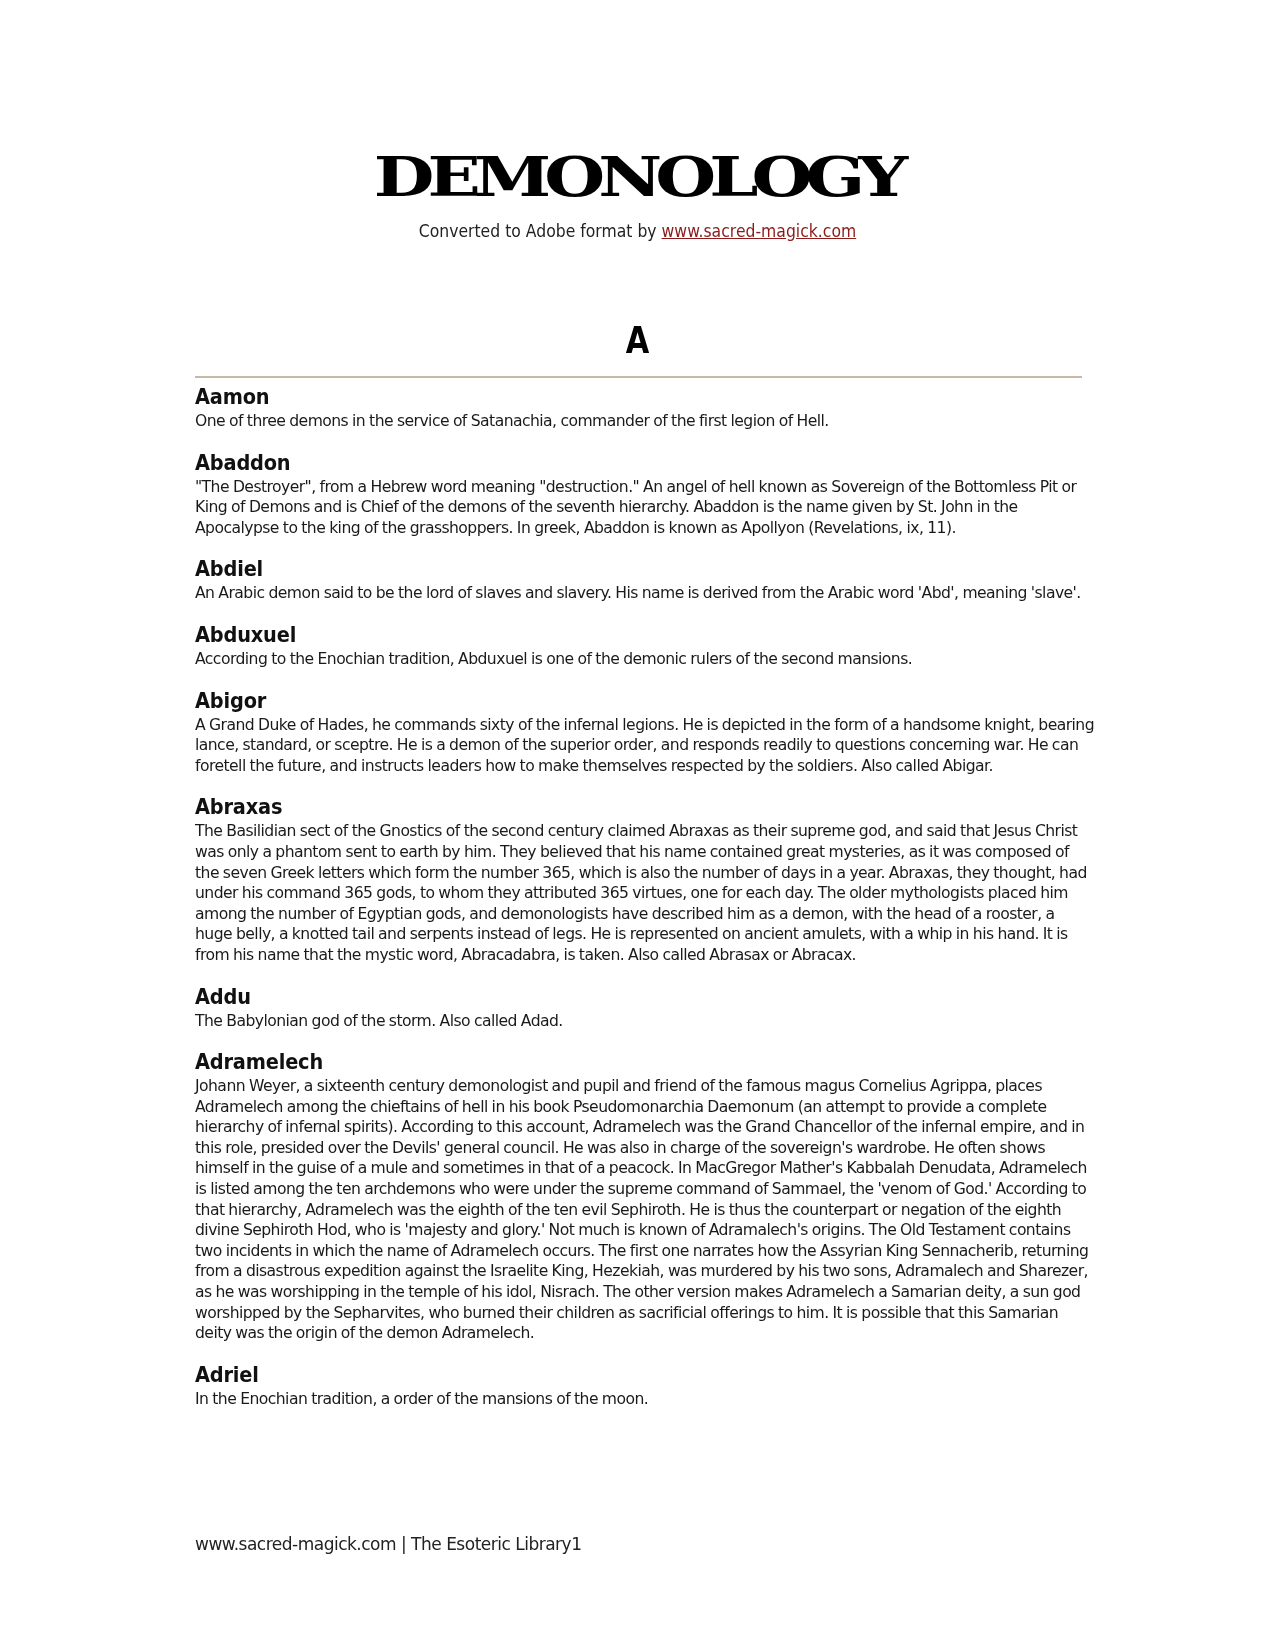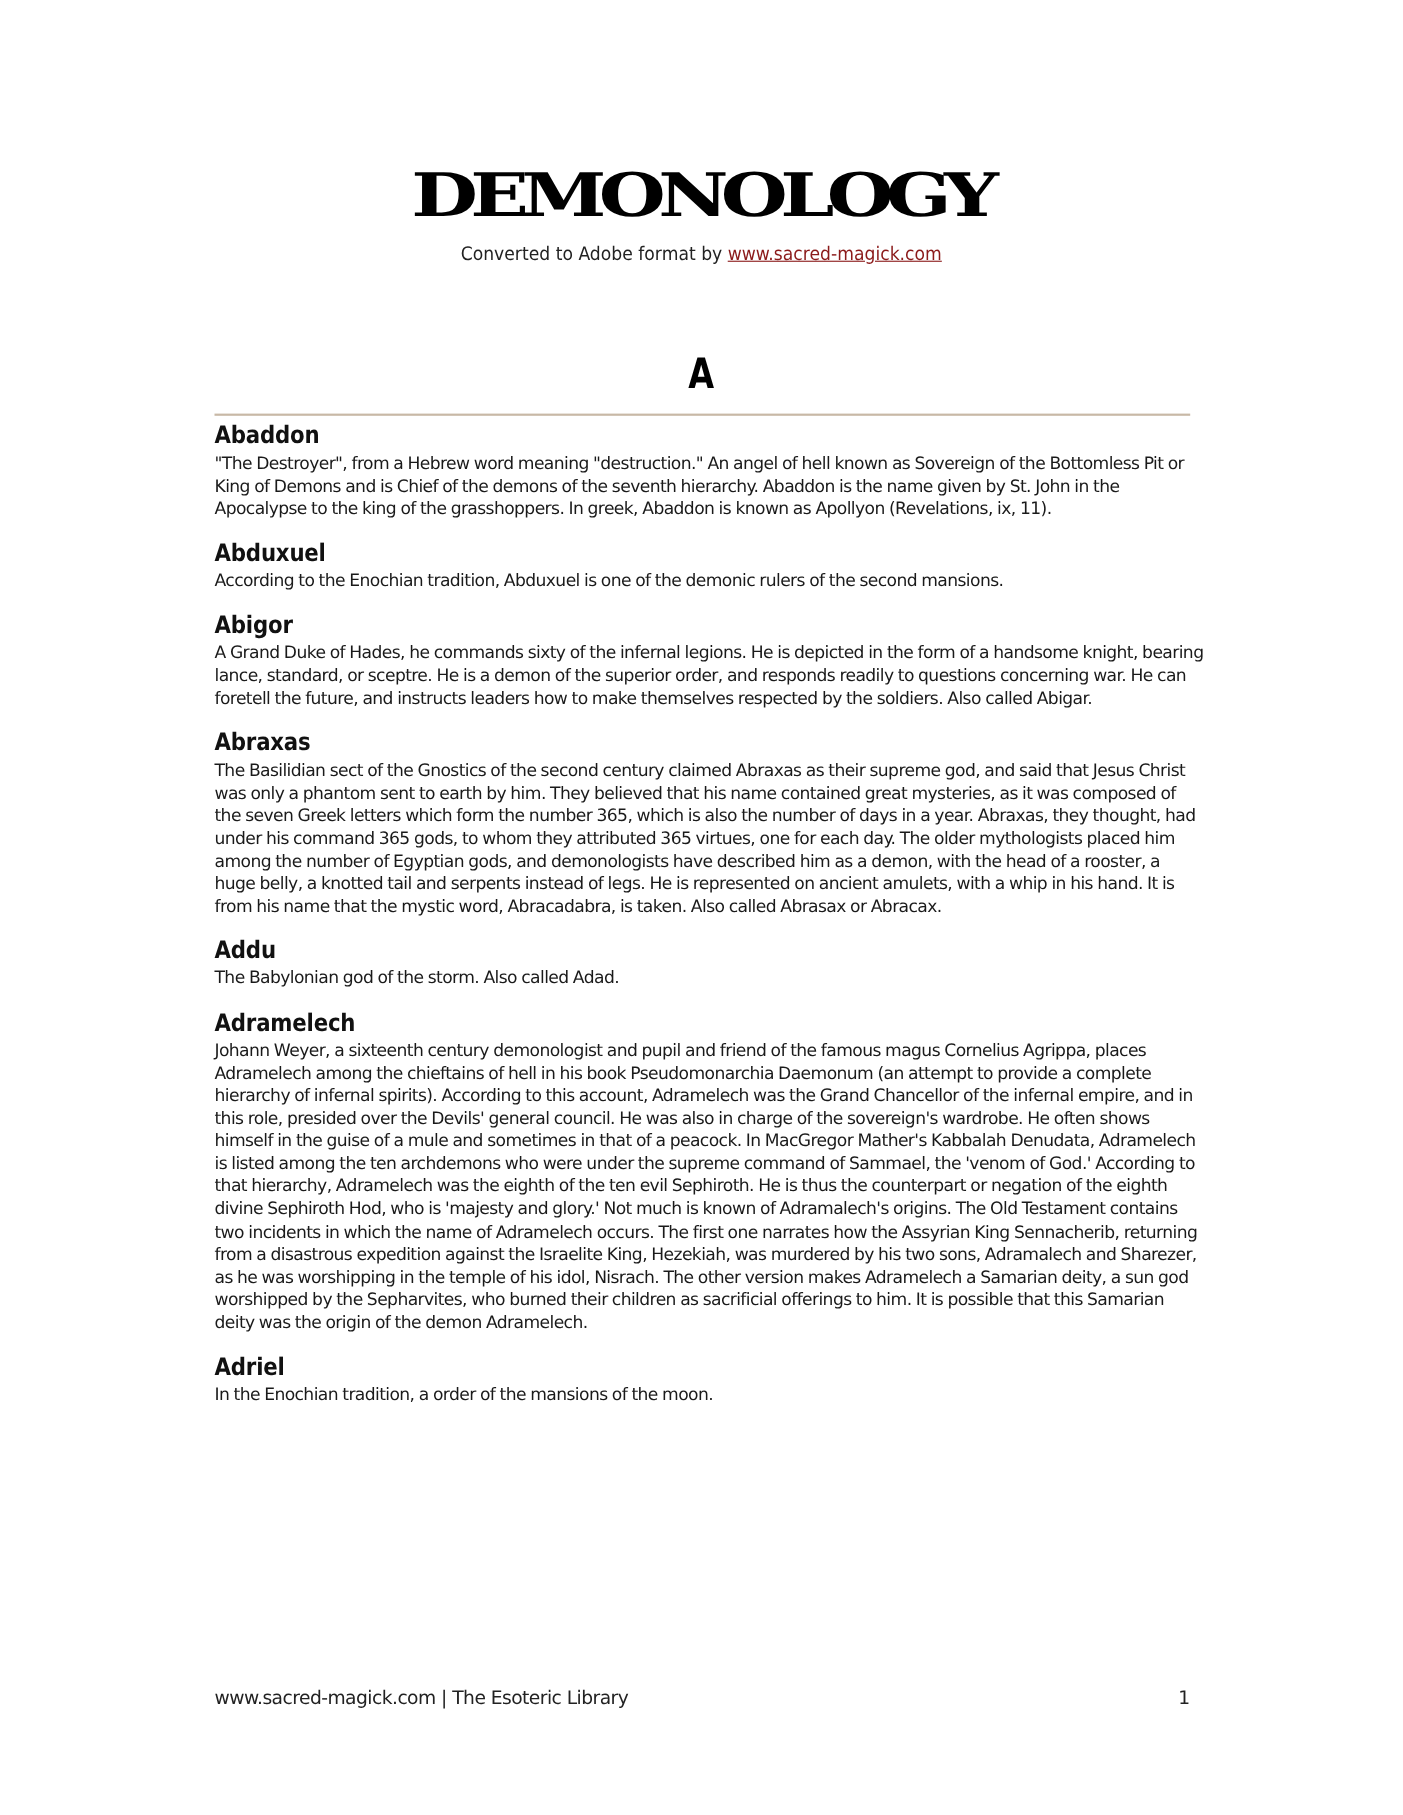--- a/index.html
+++ b/index.html
@@ -32,40 +32,48 @@
     margin: 0; font-size: 22px; line-height: 28px; font-weight: bold; color: #111;
     transform: scaleX(0.88); transform-origin: left center; letter-spacing: -0.2px;
   }
   .entry p {
     margin: 0; font-size: 15.6px; line-height: 20.6px; color: #1a1a1a;
     letter-spacing: -0.55px; word-spacing: -0.5px; width: 900px;
   }
   .footer {
     position: absolute; left: 195px; top: 1534px; width: 887px;
     font-family: "DejaVu Sans", sans-serif; font-size: 17px; color: #222;
-    display: flex; justify-content: space-between;
+    display: flex; justify-content: flex-start;
   }
   .footer .left { letter-spacing: -0.5px; }
 </style>
 </head>
 <body>
 
 <div class="page">
   <div class="title">DEMONOLOGY</div>
   <div class="subtitle">
     <span>Converted to Adobe format by </span><a>www.sacred-magick.com</a>
   </div>
 
   <div class="section-letter">A</div>
   <div class="rule"></div>
 
   <div class="entries">
     <div class="entry">
+      <h2>Aamon</h2>
+      <p>One of three demons in the service of Satanachia, commander of the first legion of Hell.</p>
+    </div>
+    <div class="entry">
       <h2>Abaddon</h2>
       <p>"The Destroyer", from a Hebrew word meaning "destruction." An angel of hell known as Sovereign of the Bottomless Pit or King of Demons and is Chief of the demons of the seventh hierarchy. Abaddon is the name given by St. John in the Apocalypse to the king of the grasshoppers. In greek, Abaddon is known as Apollyon (Revelations, ix, 11).</p>
+    </div>
+    <div class="entry">
+      <h2>Abdiel</h2>
+      <p>An Arabic demon said to be the lord of slaves and slavery. His name is derived from the Arabic word 'Abd', meaning 'slave'.</p>
     </div>
     <div class="entry">
       <h2>Abduxuel</h2>
       <p>According to the Enochian tradition, Abduxuel is one of the demonic rulers of the second mansions.</p>
     </div>
     <div class="entry">
       <h2>Abigor</h2>
       <p>A Grand Duke of Hades, he commands sixty of the infernal legions. He is depicted in the form of a handsome knight, bearing lance, standard, or sceptre. He is a demon of the superior order, and responds readily to questions concerning war. He can foretell the future, and instructs leaders how to make themselves respected by the soldiers. Also called Abigar.</p>
     </div>
     <div class="entry">

